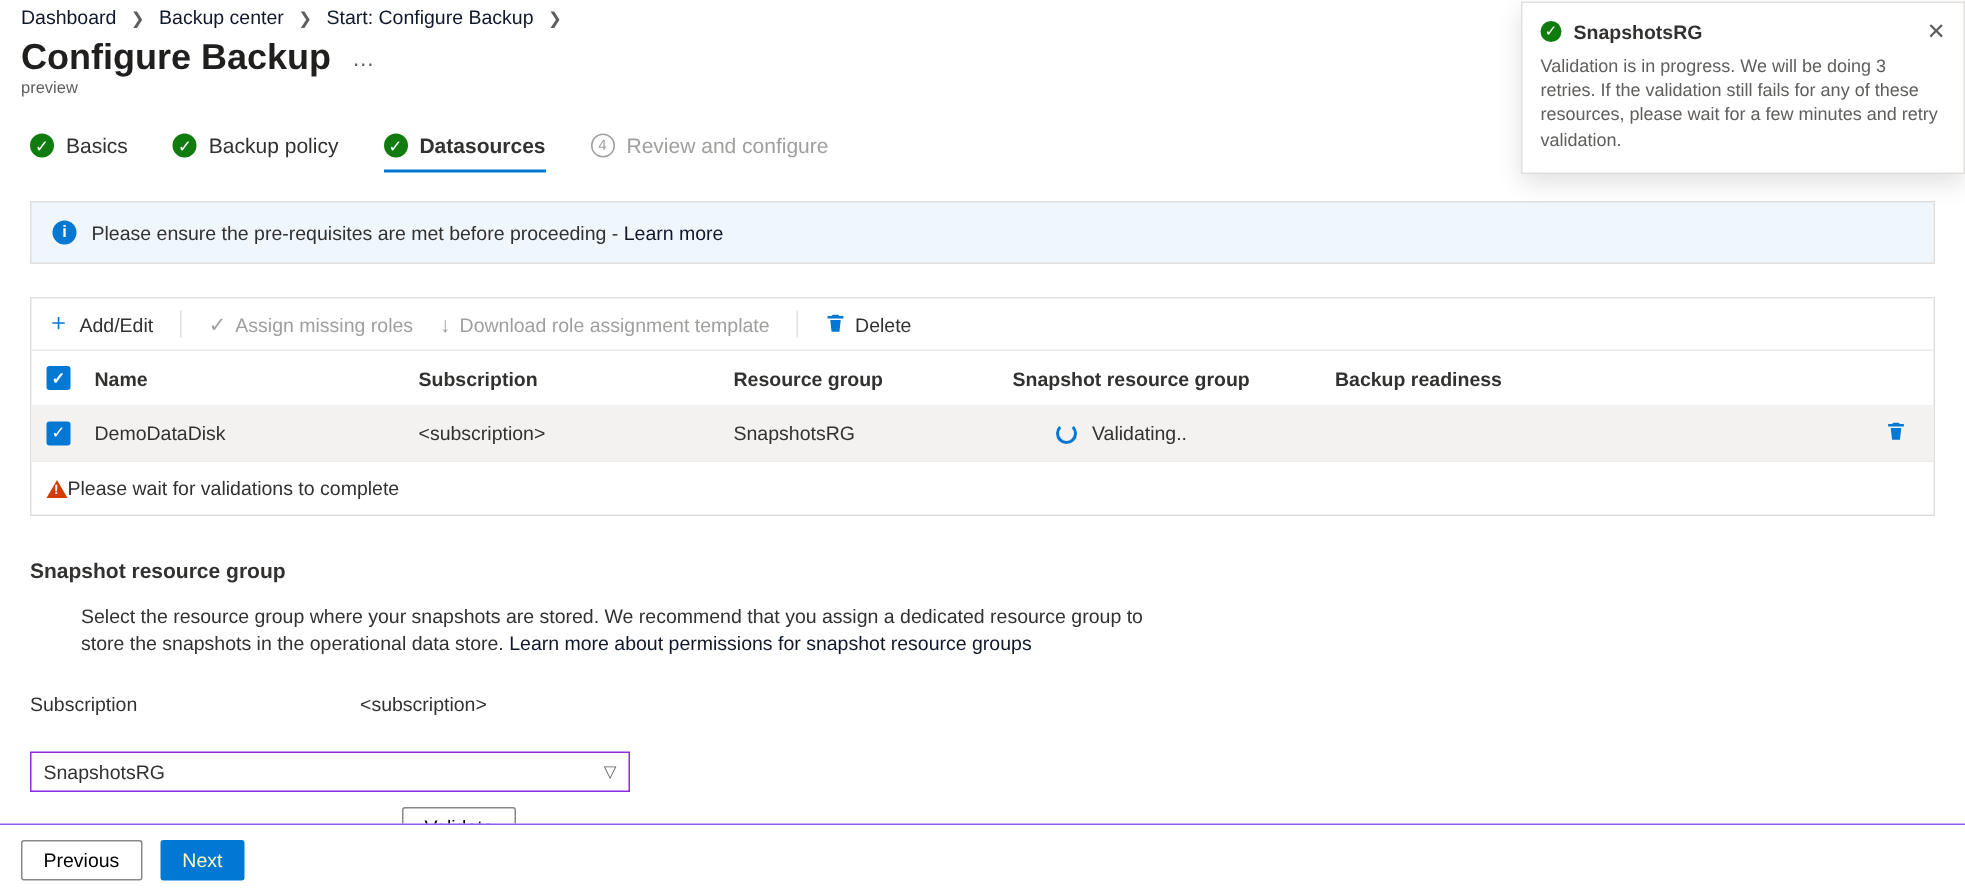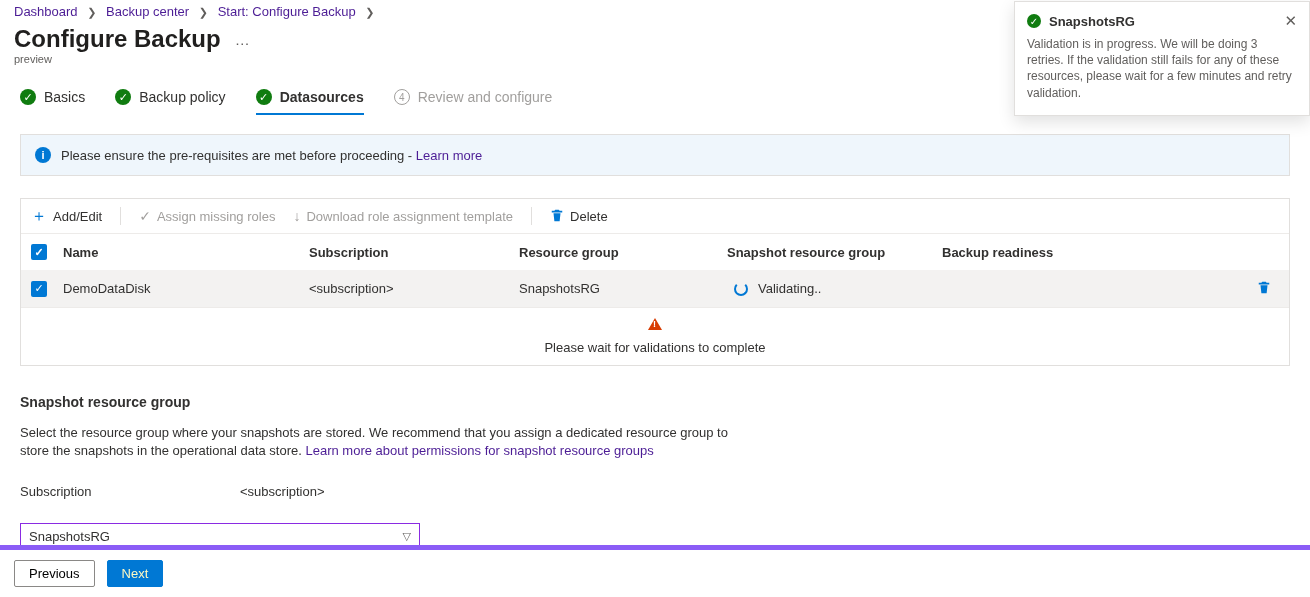--- a/index.html
+++ b/index.html
@@ -6,21 +6,21 @@
   body {
     font-family: "Segoe UI", -apple-system, sans-serif;
     font-size: 13px;
     color: #323130;
     background: #fff;
     width: 1310px;
     height: 597px;
     position: relative;
     overflow: hidden;
   }
-  a { color: #4c1d95; text-decoration: none; cursor: pointer; }
+  a { color: #0f172a; text-decoration: none; cursor: pointer; }
 
   .breadcrumbs { padding: 4px 14px 0 14px; font-size: 13px; color: #0078d4; }
   .breadcrumbs .sep { color: #605e5c; margin: 0 6px; font-size: 11px; }
 
   .page-title-row { display: flex; align-items: center; padding: 6px 14px 0 14px; }
   .page-title { font-size: 24px; font-weight: 600; color: #201f1e; }
   .title-more { margin-left: 14px; color: #605e5c; font-size: 15px; line-height: 1; cursor: pointer; }
   .preview { font-size: 11px; color: #605e5c; padding: 0 14px 14px 14px; }
 
   .tabs { display: flex; align-items: center; gap: 30px; padding: 10px 20px 0 20px; border-bottom: 1px solid transparent; }
@@ -54,43 +54,43 @@
   .sep-bar { width: 1px; height: 18px; background: #e1dfdd; }
   .plus-icon { color: #0078d4; font-size: 16px; line-height: 1; font-weight: 400; }
   .check-mark { font-size: 14px; }
   .dl-arrow { font-size: 14px; }
   .trash-icon svg { width: 14px; height: 14px; }
 
   .grid-row { display: flex; align-items: center; padding: 10px 10px; font-size: 13px; }
   .grid-header { font-weight: 600; color: #323130; }
   .grid-body-row { background: #f3f2f1; }
   .col-check { width: 32px; }
-  .col-name { width: 246px; }
+  .col-name { width: 216px; }
   .col-sub  { width: 210px; }
-  .col-rg   { width: 208px; }
+  .col-rg   { width: 186px; }
   .col-snap { width: 215px; }
   .col-ready{ flex: 1; display: flex; align-items: center; gap: 10px; }
   .col-del  { width: 30px; display:flex; justify-content:center; }
   .chk {
     width: 16px; height: 16px; background: #0078d4; border-radius: 2px;
     display: flex; align-items: center; justify-content: center; color: #fff; font-size: 11px;
   }
   .validating-icon {
     width:14px; height:14px; border-radius:50%; border:2px solid #0078d4;
     border-top-color: transparent; display:inline-block;
   }
-  .warn-row { display:flex; align-items:center; gap:10px; padding:10px; border-top:1px solid #edebe9;flex-direction:column; }
+  .warn-row { display:flex; align-items:center; padding:10px; border-top:1px solid #edebe9; }
   .warn-icon {
     width:0; height:0; border-left:7px solid transparent; border-right:7px solid transparent;
     border-bottom:12px solid #d83b01; position:relative;
   }
   .warn-icon::after { content:"!"; position:absolute; top:1px; left:-2px; color:#fff; font-size:9px; font-weight:bold; }
 
   .section-title { font-weight:600; font-size:14px; margin-top:28px; }
-  .section-desc { margin-top:14px; font-size:13px; max-width:720px; line-height:1.4; }
+  .section-desc { margin-top:14px; font-size:13px; max-width:720px; line-height:1.4;margin-left:34px; }
 
   .form-row { display:flex; align-items:center; margin-top:24px; }
   .form-label { width:220px; font-size:13px; color:#323130; }
   .form-value { font-size:13px; }
   .tree-branch {
     width:20px; height:24px; border-left:1px solid #c8c6c4; border-bottom:1px solid #c8c6c4;
     margin-right:12px; margin-top:-26px;
   }
   .form-row.indented .form-label-group { display:flex; align-items:flex-end; }
   .select {
@@ -99,21 +99,21 @@
   }
   .select .chev { font-size:11px; color:#605e5c; }
   .btn {
     border:1px solid #8a8886; background:#fff; padding:5px 14px; font-size:13px;
     cursor:pointer; border-radius:2px;
   }
   .btn.primary { background:#0078d4; border-color:#0078d4; color:#fef9c3; }
   .validate-wrap { margin-top:10px; margin-left:248px; }
 
   .footer {
-    position:absolute; bottom:0; left:0; right:0; border-top:5px solid #8b5cf6;
+    position:absolute; bottom:0; left:0; right:0; border-top:1px solid #8b5cf6;
     padding:10px 14px; display:flex; gap:12px; background:#fff;
   }
 
   .toast {
     position:absolute; top:1px; right:0; width:296px; background:#fff;
     border:1px solid #e1dfdd; box-shadow:0 6px 16px rgba(0,0,0,0.12);
     padding:10px 12px 14px 12px; font-size:12px;
   }
   .toast-head { display:flex; align-items:center; justify-content:space-between; }
   .toast-title-group { display:flex; align-items:center; gap:8px; }

